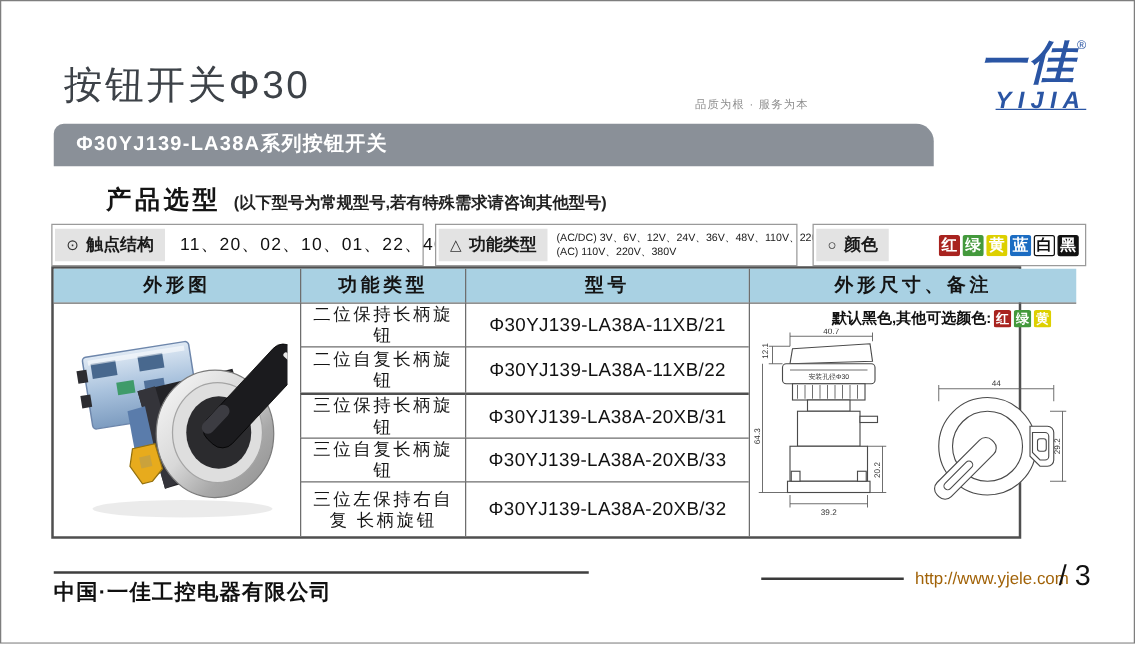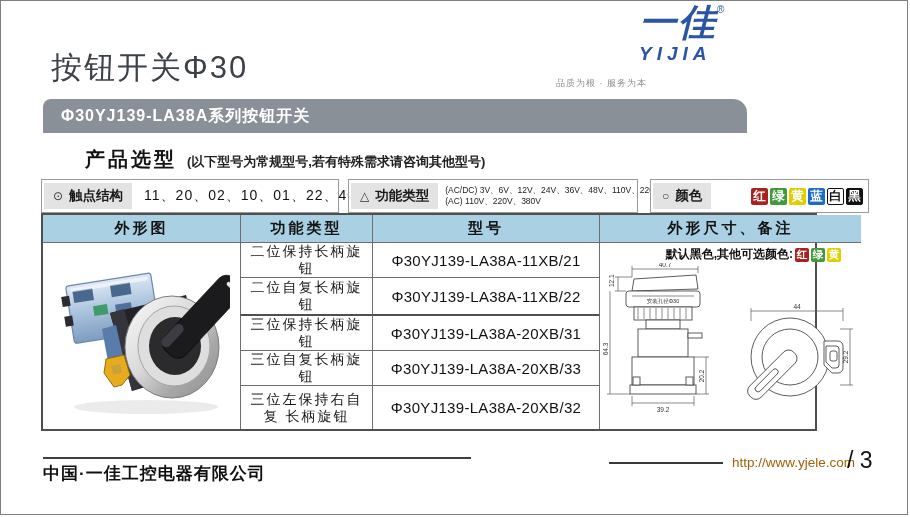--- a/index.html
+++ b/index.html
@@ -3,24 +3,24 @@
 <meta charset="utf-8">
 <style>
   * { margin:0; padding:0; box-sizing:border-box; }
   html,body { background:#fff; }
   body { font-family:"Liberation Sans","DejaVu Sans",sans-serif; }
   .page { position:relative; width:908px; height:515px; border:1px solid #7e7e7e; background:#fff; overflow:hidden; }
 
   
   .title { position:absolute; left:50px; top:46px; font-size:31px; color:#3d4248; letter-spacing:2px; font-weight:500; }
   .banner { position:absolute; left:42px; top:98px; width:704px; height:34px; background:#8a9098; border-radius:8px 14px 0 0; color:#fff; font-size:16px; font-weight:bold; letter-spacing:1px; line-height:34px; padding-left:18px; }
-  .logo { position:absolute; right:38px; top:3px; width:230px; text-align:left; }
+  .logo { position:absolute; right:38px; top:30px; width:230px; text-align:right; }
   .logo .cn { font-size:37px; font-weight:bold; color:#2a55a4; letter-spacing:2px; font-style:italic; line-height:1; display:inline-block; }
   .logo .reg { font-size:10px; color:#2a55a4; vertical-align:top; }
-  .logo .en { font-size:19px; font-weight:bold; color:#2a55a4; letter-spacing:5px; font-style:italic; margin-top:2px; }
+  .logo .en { font-size:19px; font-weight:bold; color:#2a55a4; letter-spacing:5px; font-style:italic; margin-top:2px;text-decoration:underline; }
   .tagline { position:absolute; right:260px; top:76px; font-size:9px; color:#8d8d8d; letter-spacing:1px; white-space:nowrap; }
 
   
   .sel-head { position:absolute; left:40px; top:145px; display:flex; align-items:baseline; gap:10px; }
   .sel-head .h { font-size:20px; font-weight:bold; color:#141414; letter-spacing:3px;margin-left:44px; }
   .sel-head .note { font-size:13px; font-weight:bold; color:#222; }
   .sel-box { position:absolute; top:178px; height:34px; border:1px solid #9a9a9a; background:#fff; display:flex; align-items:center; }
   .sel-box .lab { height:26px; margin:0 0 0 2px; background:#e3e3e3; display:flex; align-items:center; gap:6px; padding:0 9px; font-size:13.5px; font-weight:bold; color:#1a1a1a; white-space:nowrap; }
   .sel-box .lab .ic { font-size:12px; font-weight:normal; color:#333; }
   .box-contact { left:40px; width:298px; }

